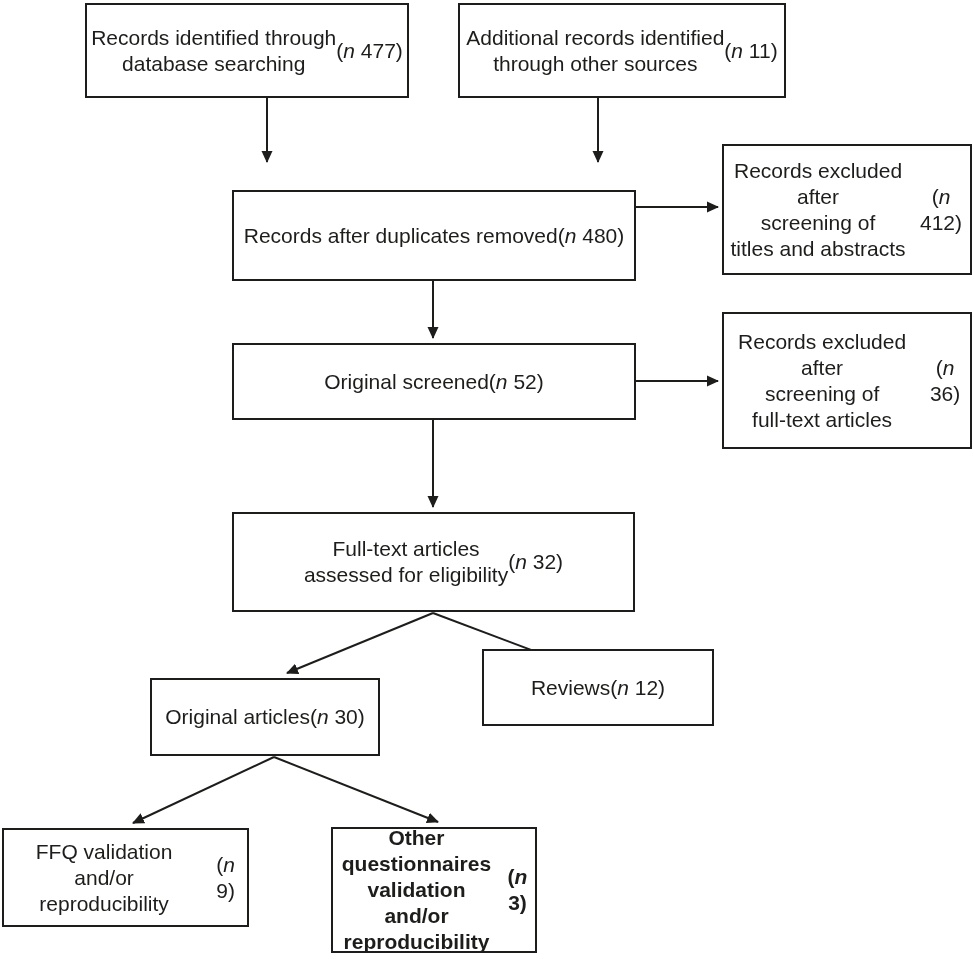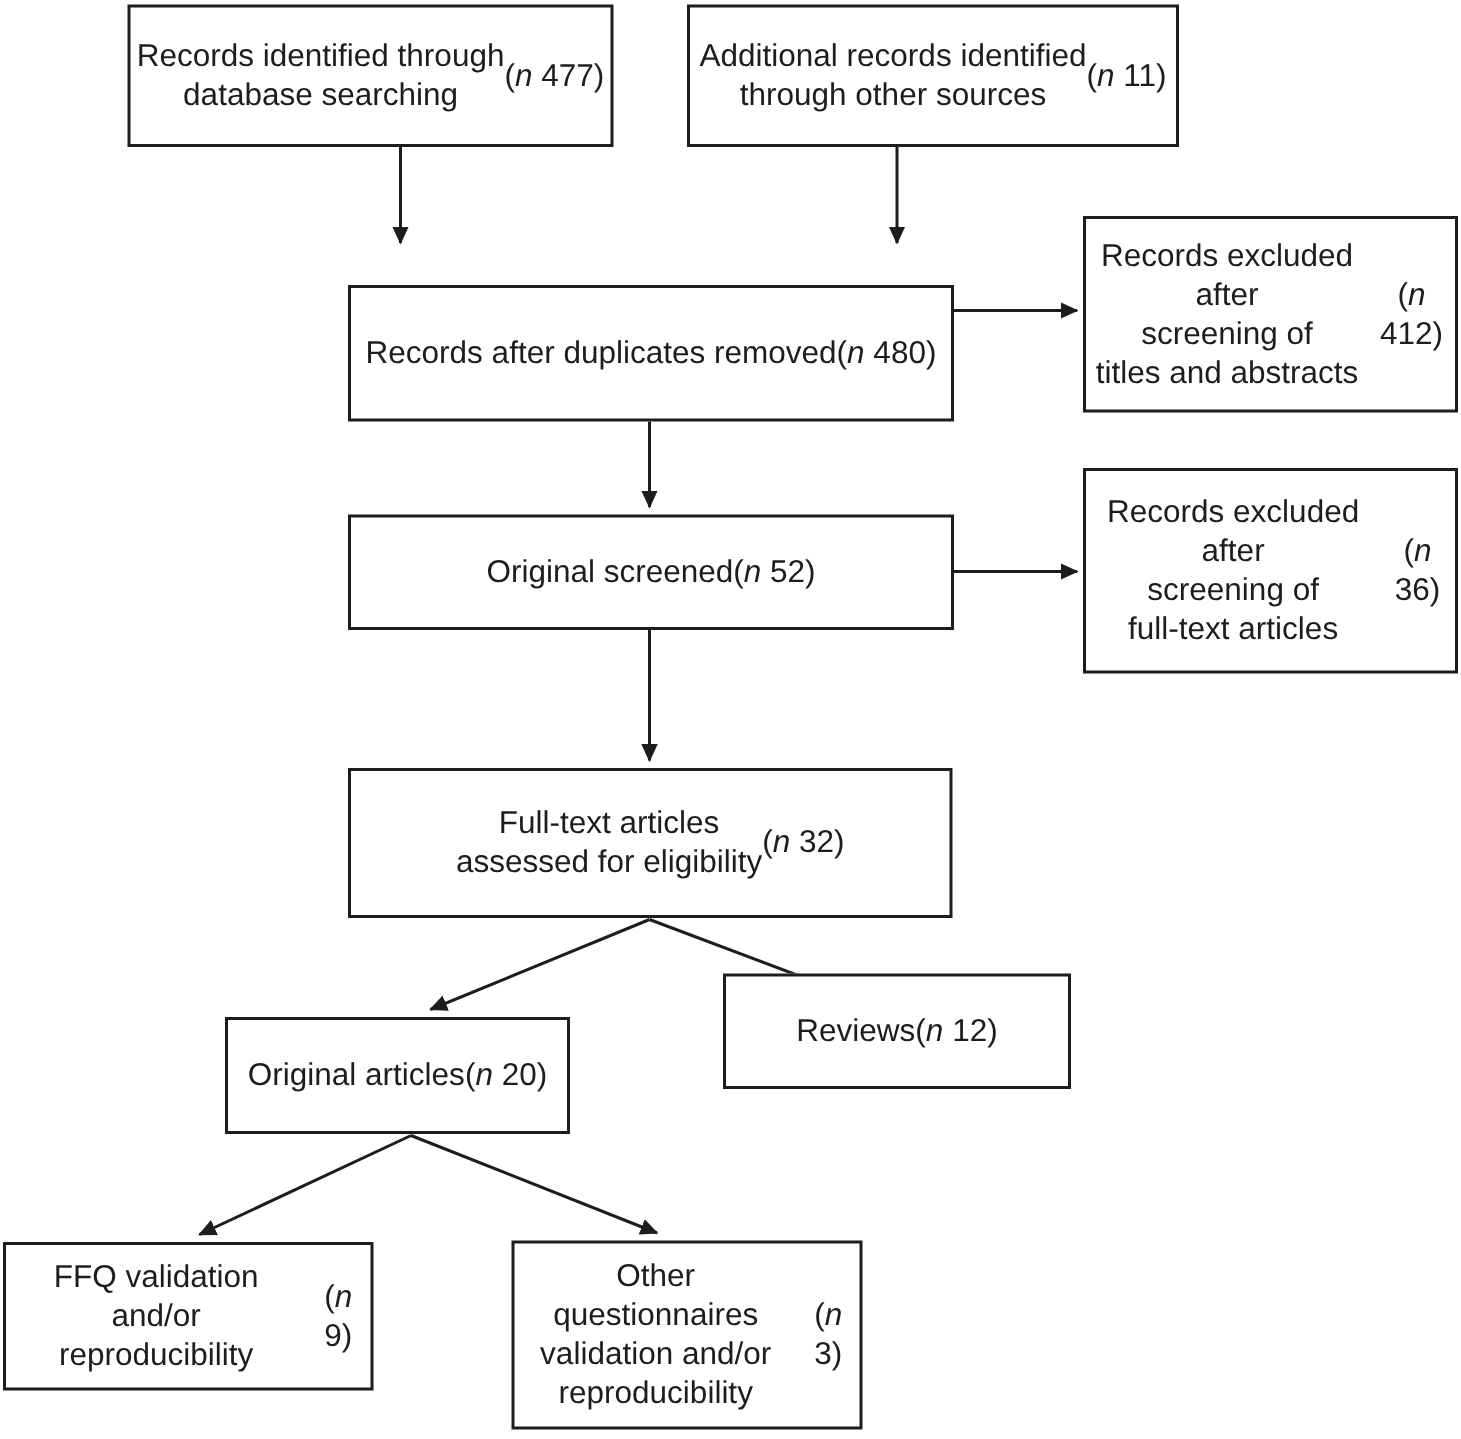--- a/index.html
+++ b/index.html
@@ -95,34 +95,34 @@
   </div>
 
   <div class="box" style="left:232px; top:512px; width:403px; height:100px;">
     <div class="box-lines">Full-text articles
 assessed for eligibility</div>
     <div class="box-count"><span>(</span><i>n</i><span> 32)</span></div>
   </div>
 
   <div class="box" style="left:150px; top:678px; width:230px; height:78px;">
     <div class="box-lines">Original articles</div>
-    <div class="box-count"><span>(</span><i>n</i><span> 20)</span></div>
+    <div class="box-count"><span>(</span><i>n</i><span> 30)</span></div>
   </div>
 
   <div class="box" style="left:482px; top:649px; width:232px; height:77px;">
     <div class="box-lines">Reviews</div>
     <div class="box-count"><span>(</span><i>n</i><span> 12)</span></div>
   </div>
 
   <div class="box" style="left:2px; top:828px; width:247px; height:99px;">
     <div class="box-lines">FFQ validation and/or
 reproducibility</div>
     <div class="box-count"><span>(</span><i>n</i><span> 9)</span></div>
   </div>
 
-  <div class="box" style="left:341px; top:827px; width:234px; height:126px;">
+  <div class="box" style="left:331px; top:827px; width:206px; height:126px;font-weight:bold;">
     <div class="box-lines">Other questionnaires
 validation and/or
 reproducibility</div>
     <div class="box-count"><span>(</span><i>n</i><span> 3)</span></div>
   </div>
 
 </div>
 
 </body></html>

